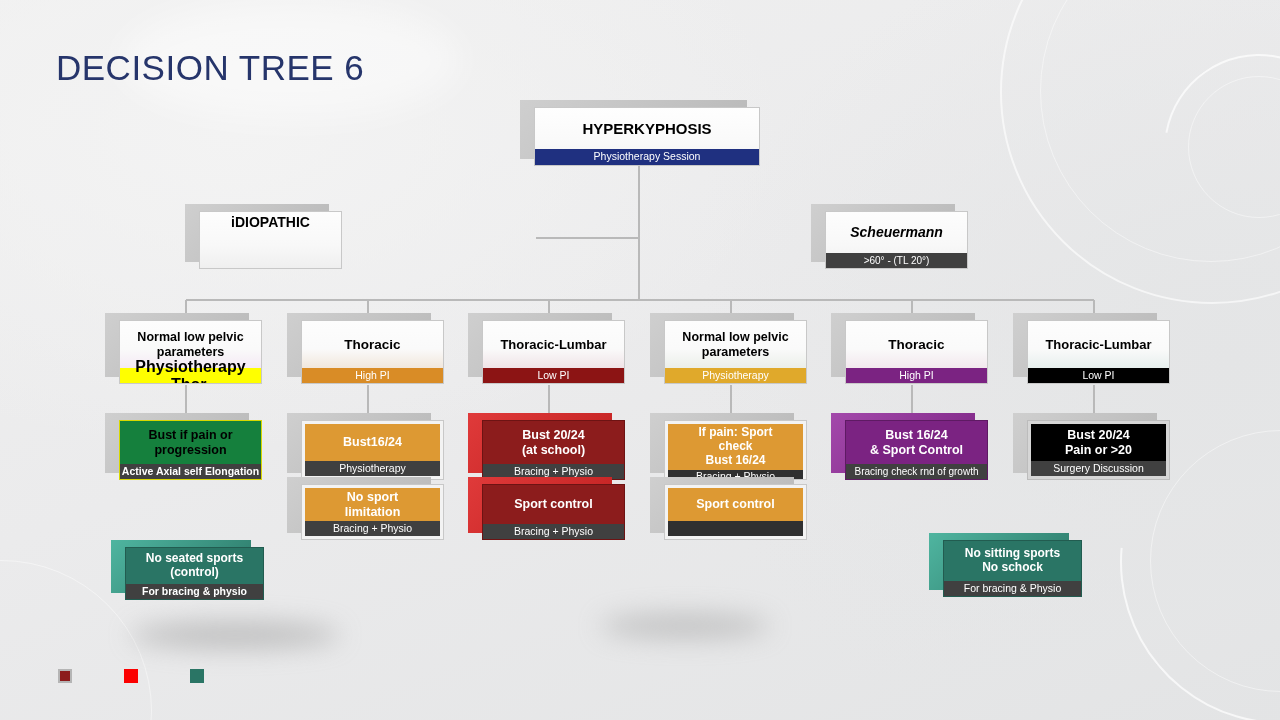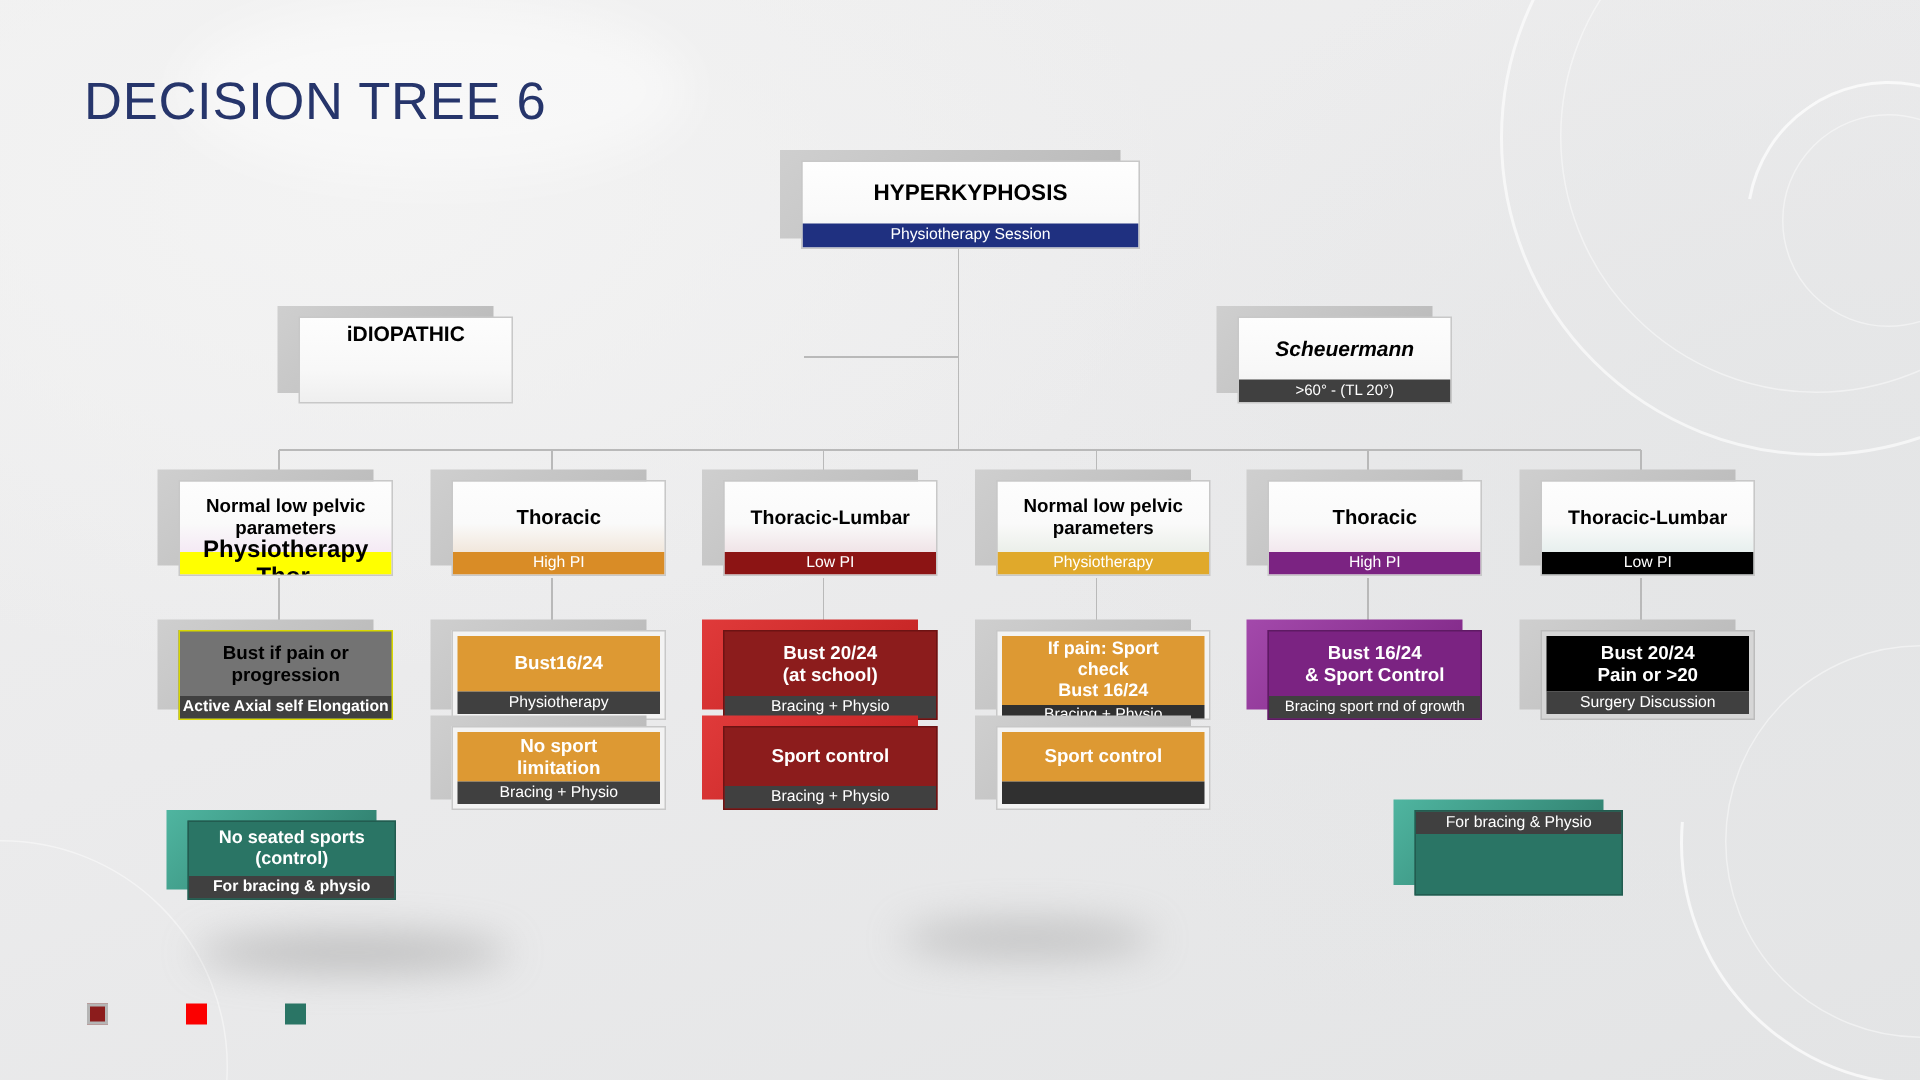--- a/index.html
+++ b/index.html
@@ -172,21 +172,21 @@
 <div class="node" style="left:1020px;top:320px;width:150px;height:64px;">
   <div class="shadow3d"></div>
   <div class="body" style="background:linear-gradient(180deg,#fdfdfd 0%,#fafafa 45%,#d8e7e4 100%);">
     <div class="head" style="font-size:13px;color:#000;">Thoracic-Lumbar</div>
     <div class="foot" style="height:15px;font-size:10.5px;background:#000000;color:#fff;">Low PI</div>
   </div>
 </div>
 
 <div class="node" style="left:112px;top:420px;width:150px;height:60px;">
   <div class="shadow3d"></div>
-  <div class="body" style="background:#737373;border-color:#d8d800;">
+  <div class="body" style="background:#15803d;border-color:#d8d800;">
     <div class="head" style="font-size:12.5px;color:#000;white-space:pre-line;">Bust if pain or progression</div>
     <div class="foot" style="height:15px;font-size:10.5px;background:#404040;color:#fff;font-weight:bold;">Active Axial self Elongation</div>
   </div>
 </div>
 
 <div class="node" style="left:294px;top:420px;width:150px;height:60px;">
   <div class="shadow3d"></div>
   <div class="body" style="background:#f3f3f3;border-color:#c8c8c8;padding:3px;">
     <div class="head" style="font-size:12.5px;color:#fff;background:#dd9933;white-space:pre-line;">Bust16/24</div>
     <div class="foot" style="height:15px;font-size:10.5px;background:#404040;color:#fff;">Physiotherapy</div>
@@ -209,21 +209,21 @@
 Bust 16/24</div>
     <div class="foot" style="height:15px;font-size:10.5px;background:#303030;color:#fff;">Bracing + Physio</div>
   </div>
 </div>
 
 <div class="node" style="left:838px;top:420px;width:150px;height:60px;">
   <div class="shadow3d" style="background:linear-gradient(135deg,#a349ab,#7b2382);"></div>
   <div class="body" style="background:#7b2382;border-color:#5e1a63;">
     <div class="head" style="font-size:12.5px;color:#fff;white-space:pre-line;">Bust 16/24
 &amp; Sport Control</div>
-    <div class="foot" style="height:15px;font-size:10px;background:#404040;color:#fff;">Bracing sport rnd of growth</div>
+    <div class="foot" style="height:15px;font-size:10px;background:#404040;color:#fff;">Bracing check rnd of growth</div>
   </div>
 </div>
 
 <div class="node" style="left:1020px;top:420px;width:150px;height:60px;">
   <div class="shadow3d"></div>
   <div class="body" style="background:#d6d6d6;border-color:#bcbcbc;padding:3px;">
     <div class="head" style="font-size:12.5px;color:#fff;background:#000;white-space:pre-line;">Bust 20/24
 Pain or &gt;20</div>
     <div class="foot" style="height:15px;font-size:10.5px;background:#404040;color:#fff;">Surgery Discussion</div>
   </div>
@@ -258,19 +258,21 @@
   <div class="body" style="background:#2a7565;border-color:#225c50;">
     <div class="head" style="font-size:12px;color:#fff;white-space:pre-line;">No seated sports
 (control)</div>
     <div class="foot" style="height:15px;font-size:10.5px;background:#404040;color:#fff;font-weight:bold;">For bracing &amp; physio</div>
   </div>
 </div>
 
 <div class="node" style="left:936px;top:540px;width:146px;height:57px;">
   <div class="shadow3d" style="background:linear-gradient(135deg,#4fb5a0,#2a7565);"></div>
   <div class="body" style="background:#2a7565;border-color:#225c50;">
+    <div class="head" style="font-size:12px;color:#fff;white-space:pre-line;">No sitting sports
+No schock</div>
     <div class="foot" style="height:15px;font-size:10.5px;background:#404040;color:#fff;">For bracing &amp; Physio</div>
   </div>
 </div>
 
 <div class="legend-sq" style="left:58px;top:669px;background:#8c1c1c;border:2px solid #b5b5b5;box-sizing:border-box;"></div>
 <div class="legend-sq" style="left:124px;top:669px;background:#fb0000;"></div>
 <div class="legend-sq" style="left:190px;top:669px;background:#2a7565;"></div>
 
 </body></html>

